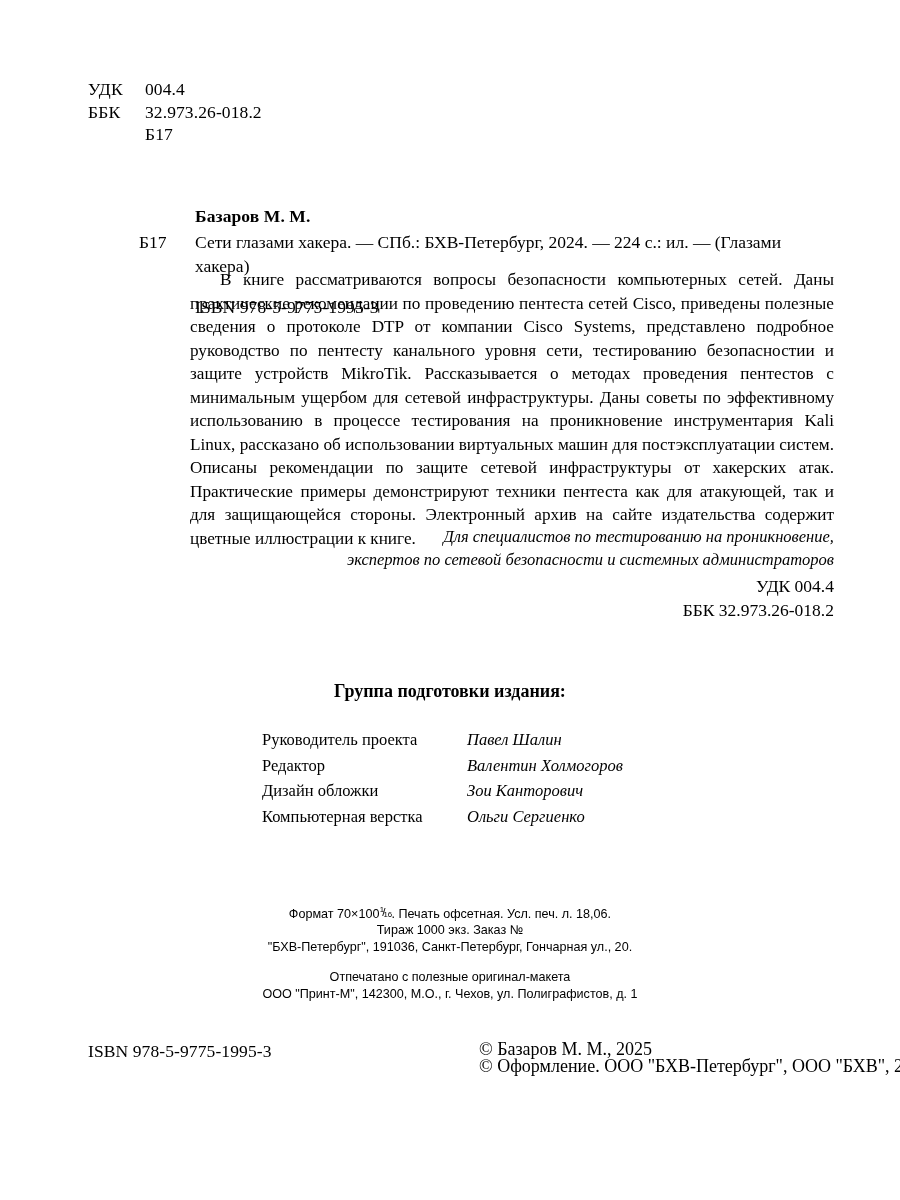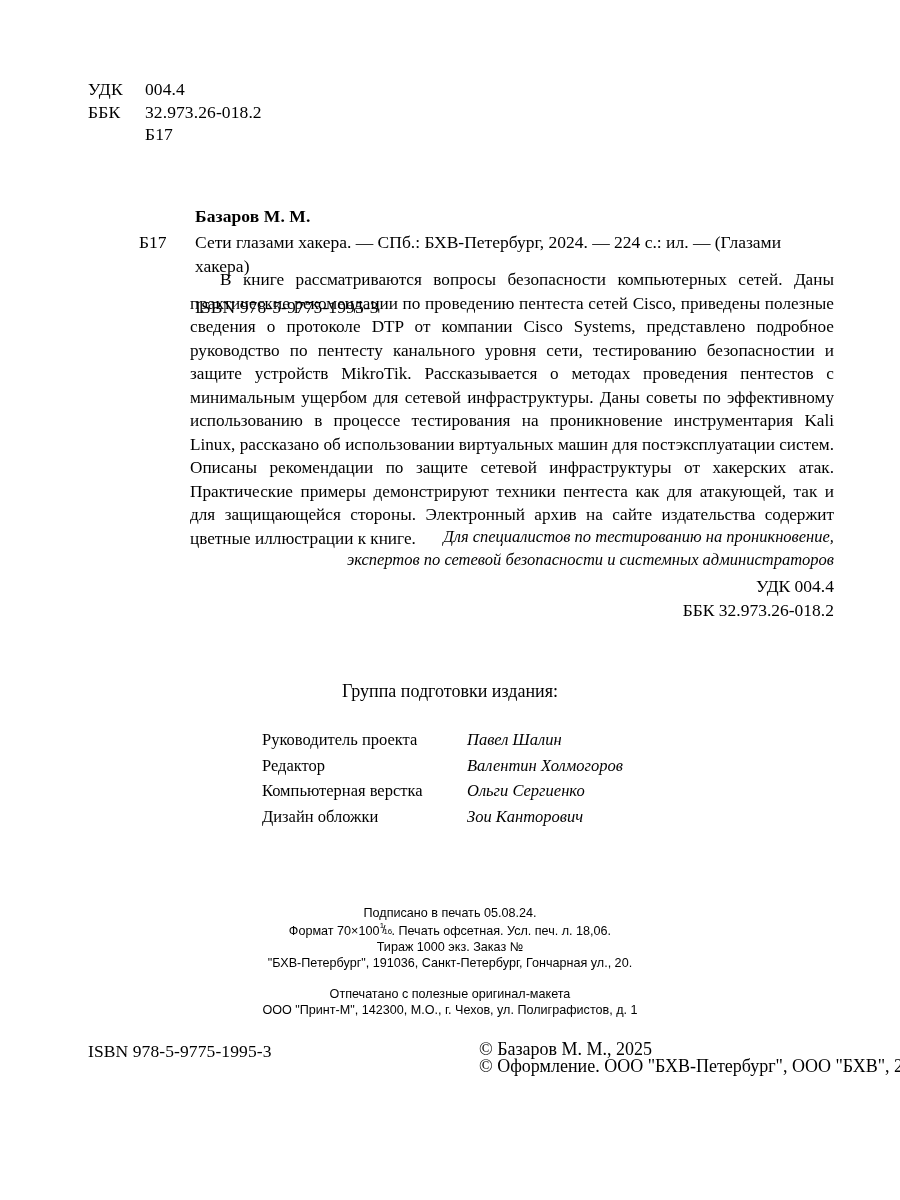--- a/index.html
+++ b/index.html
@@ -117,21 +117,21 @@
     line-height: 23.5px;
   }
 
   
   .credits-title {
     position: absolute;
     left: 150px;
     top: 681px;
     width: 600px;
     text-align: center;
-    font-weight: normal;
+    font-weight: bold;
     font-size: 18px;
   }
   .credits-table {
     position: absolute;
     left: 262px;
     top: 727px;
     font-size: 16.5px;
     line-height: 25.5px;
     border-collapse: collapse;
   }
@@ -250,32 +250,31 @@
     <tbody>
       <tr>
         <td class="credits-role">Руководитель проекта</td>
         <td class="credits-person">Павел Шалин</td>
       </tr>
       <tr>
         <td class="credits-role">Редактор</td>
         <td class="credits-person">Валентин Холмогоров</td>
       </tr>
       <tr>
+        <td class="credits-role">Дизайн обложки</td>
+        <td class="credits-person">Зои Канторович</td>
+      </tr>
+      <tr>
         <td class="credits-role">Компьютерная верстка</td>
         <td class="credits-person">Ольги Сергиенко</td>
       </tr>
-      <tr>
-        <td class="credits-role">Дизайн обложки</td>
-        <td class="credits-person">Зои Канторович</td>
-      </tr>
     </tbody>
   </table>
 
   <div class="imprint">
-    <div>Подписано в печать 05.08.24.</div>
     <div><span>Формат 70×100</span><span class="frac"><span class="num">1</span><span class="slash">/</span><span class="den">16</span></span><span>. Печать офсетная. Усл. печ. л. 18,06.</span></div>
     <div>Тираж 1000 экз. Заказ №</div>
     <div>"БХВ-Петербург", 191036, Санкт-Петербург, Гончарная ул., 20.</div>
     <div class="imprint-block-2">Отпечатано с полезные оригинал-макета</div>
     <div>ООО "Принт-М", 142300, М.О., г. Чехов, ул. Полиграфистов, д. 1</div>
   </div>
 
   <div class="bottom-isbn">ISBN 978-5-9775-1995-3</div>
   <div class="copyright">
     <div>© Базаров М. М., 2025</div>

